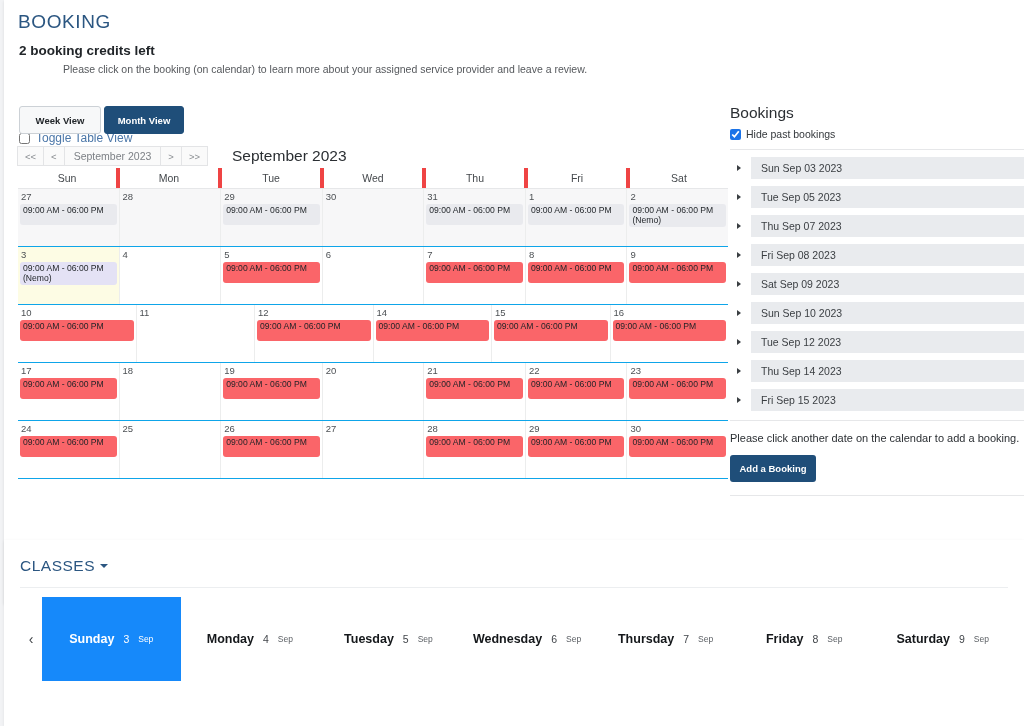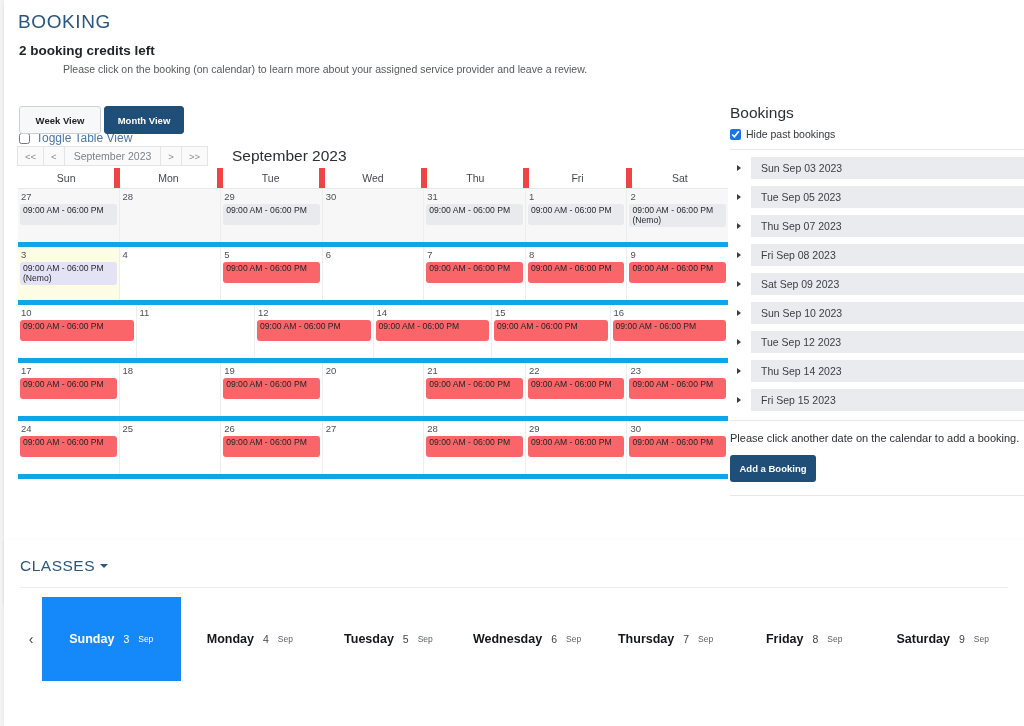--- a/index.html
+++ b/index.html
@@ -58,25 +58,25 @@
     height: 20px; border: 1px solid #e3e4e6; background: #fafafa;
     font-size: 9.5px; color: #888c90; display: flex; align-items: center;
     justify-content: center; padding: 0 7px; margin-left: -1px;
   }
   .navbtn.label { color: #7d8186; padding: 0 9px; font-size: 10.5px; }
   .cal-title { margin-left: 24px; font-size: 15.5px; color: #2b2f33; }
 
   .cal-head { display: flex; border-bottom: 1px solid #e6e7e9; }
   .cal-head div {
     flex: 1; text-align: center; font-size: 10.5px; color: #44484c;
-    padding: 4px 0 4px; border-left: 6px solid #ef4444;
+    padding: 4px 0 4px; border-left: 4px solid #ef4444;
   }
   .cal-head div:first-child { border-left: none; }
 
-  .cal-row { display: flex; height: 58px; border-bottom: 5px solid #0ea5e9; }
+  .cal-row { display: flex; height: 58px; border-bottom: 1px solid #0ea5e9; }
   .cal-cell {
     flex: 1; border-left: 1px solid #eceded; position: relative;
     padding: 2px 0 0 1px; overflow: hidden;
   }
   .cal-cell:first-child { border-left: none; }
   .cal-cell.past { background: #f7f7f8; }
   .cal-cell.today { background: #fdfce4; }
   .daynum { font-size: 9.5px; color: #4c5054; padding-left: 2px; line-height: 12px; }
   .evt {
     margin: 1px 2px 0 1px; border-radius: 3px; padding: 1px 2px 2px 3px;

